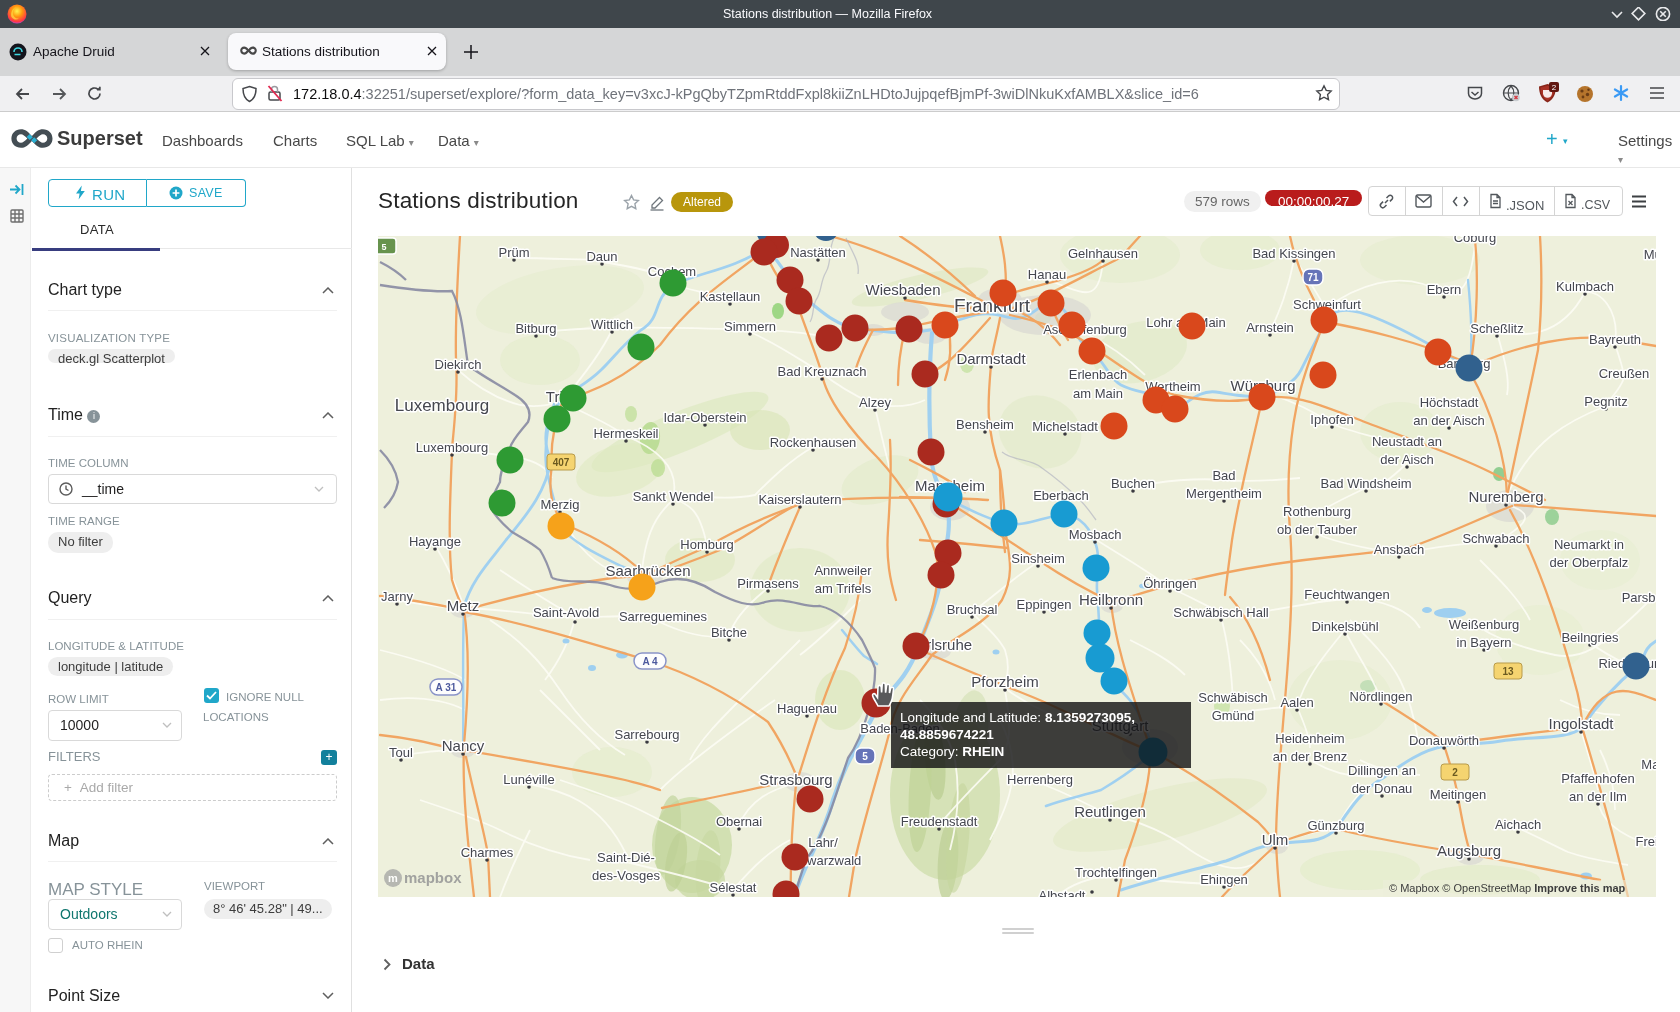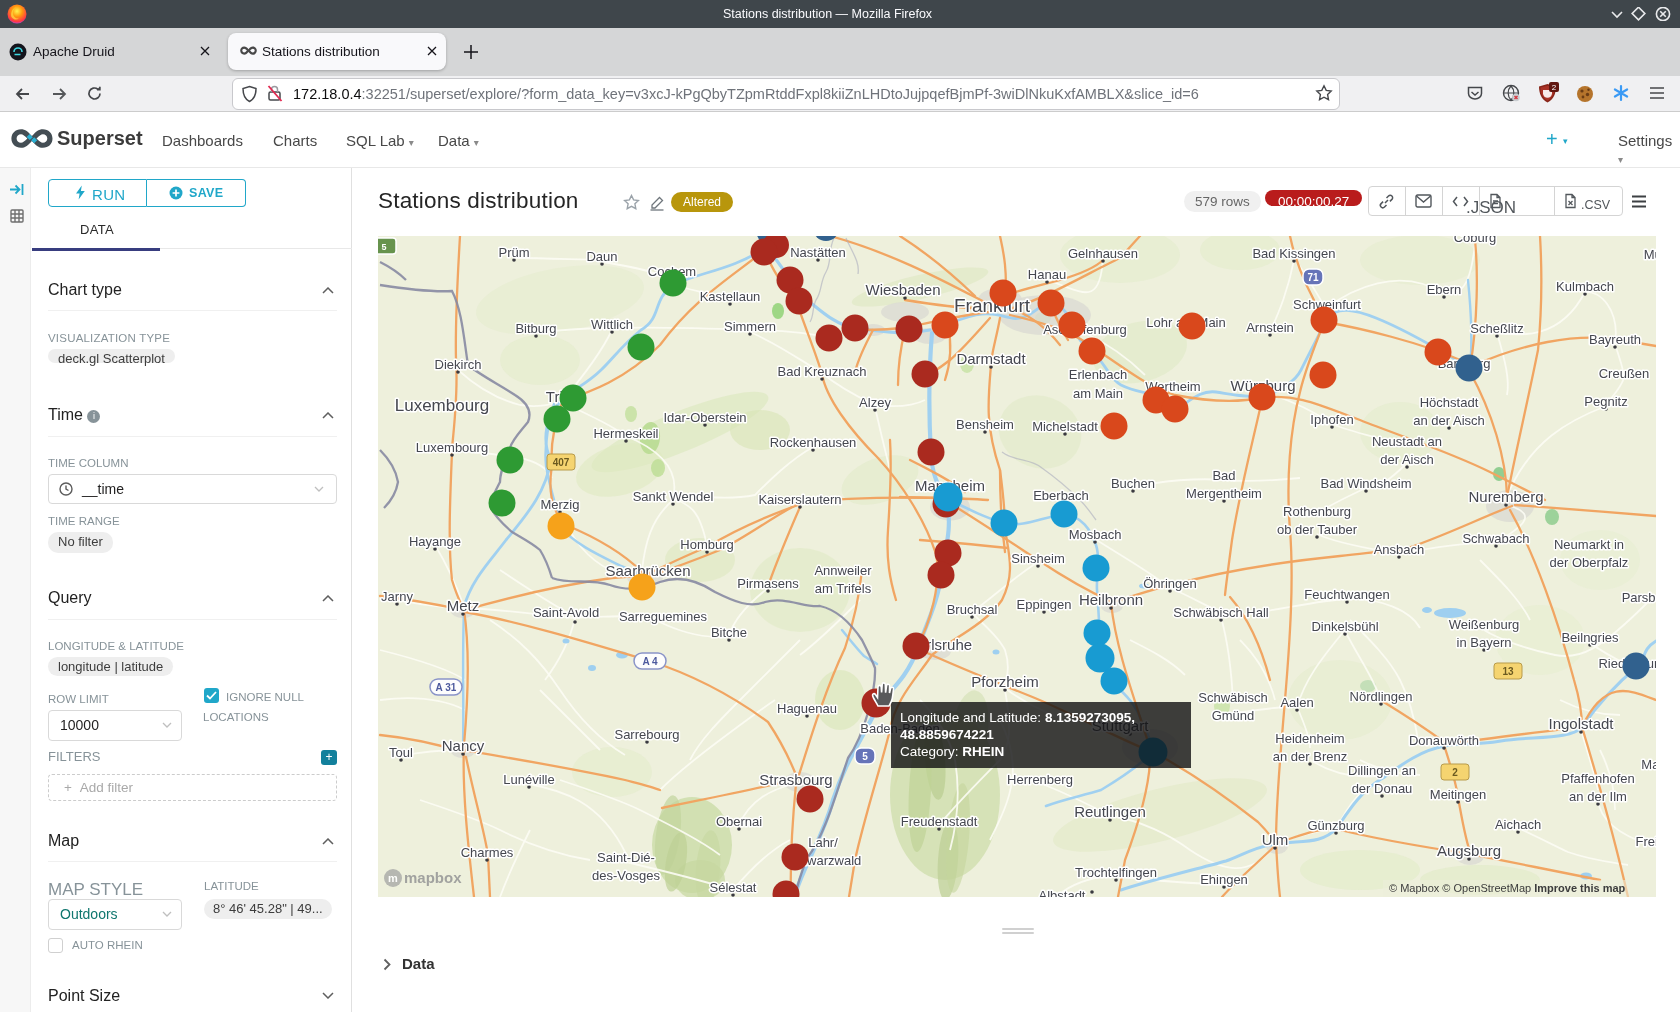--- a/index.html
+++ b/index.html
@@ -137,21 +137,21 @@
 <div class="abs" style="left:48px;top:179px;width:99px;height:28px;border:1px solid #20a7c9;border-radius:4px 0 0 4px;background:#fff"></div>
 <div class="abs" style="left:147px;top:179px;width:99px;height:28px;border:1px solid #20a7c9;border-left:none;border-radius:0 4px 4px 0;background:#fff"></div>
 <svg class="abs" style="left:75px;top:185px" width="11" height="15" viewBox="0 0 11 15">
     <path d="M6.8 0.5 L1 8.5 H4.6 L3.6 14.5 L9.8 6 H5.9 Z" fill="#20a7c9"></path>
   </svg>
 <div class="abs" style="left:92px;top:186px;color:#20a7c9;font-size:15px;font-weight:normal;letter-spacing:0.3px">RUN</div>
 <svg class="abs" style="left:169px;top:186px" width="14" height="14" viewBox="0 0 14 14">
     <circle cx="7" cy="7" r="6.5" fill="#20a7c9"></circle>
     <path d="M7 3.6 V10.4 M3.6 7 H10.4" stroke="#fff" stroke-width="1.7"></path>
   </svg>
-<div class="abs" style="left:189px;top:186px;color:#20a7c9;font-size:12.5px;font-weight:bold;letter-spacing:0.3px">SAVE</div>
+<div class="abs" style="left:189px;top:186px;color:#20a7c9;font-size:12.5px;font-weight:normal;letter-spacing:0.3px">SAVE</div>
 <div class="abs" style="left:80px;top:222px;font-size:13px;color:#2a2a2a;letter-spacing:0.3px">DATA</div>
 <div class="abs" style="left:32px;top:248px;width:320px;height:1px;background:#e8e8e8"></div>
 <div class="abs" style="left:32px;top:248px;width:128px;height:2.5px;background:#383d7f"></div>
 
 <div class="abs" style="left:48px;top:281px;font-size:16px;color:#222">Chart type</div>
 <svg class="abs" style="left:322px;top:287px" width="12" height="7" viewBox="0 0 12 7" fill="none" stroke="#5f5f5f" stroke-width="1.5">
     <path d="M1 6 L6 1 L11 6"></path>
   </svg>
 <div class="abs" style="left:48px;top:310px;width:289px;height:1px;background:#f0f0f0"></div>
 <div class="abs" style="left:48px;top:332px;font-size:11.5px;color:#879399;letter-spacing:0.2px">VISUALIZATION TYPE</div>
@@ -196,21 +196,21 @@
 <div class="abs" style="left:48px;top:749px;font-size:13px;color:#879399">FILTERS</div>
 <div class="abs" style="left:321px;top:750px;width:16px;height:15px;background:#13809c;border-radius:3px;color:#fff;font-size:12px;text-align:center;line-height:14px">+</div>
 <div class="abs" style="left:48px;top:774px;width:289px;height:27px;border:1px dashed #ccc;border-radius:4px;color:#a9a9a9;font-size:13.5px;line-height:25px;padding-left:15px">+ <span style="margin-left:4px">Add filter</span></div>
 
 <div class="abs" style="left:48px;top:832px;font-size:16px;color:#222">Map</div>
 <svg class="abs" style="left:322px;top:838px" width="12" height="7" viewBox="0 0 12 7" fill="none" stroke="#5f5f5f" stroke-width="1.5">
     <path d="M1 6 L6 1 L11 6"></path>
   </svg>
 <div class="abs" style="left:48px;top:861px;width:289px;height:1px;background:#f0f0f0"></div>
 <div class="abs" style="left:48px;top:880px;font-size:17px;color:#879399">MAP STYLE</div>
-<div class="abs" style="left:204px;top:880px;font-size:11.5px;color:#879399">LATITUDE</div>
+<div class="abs" style="left:204px;top:880px;font-size:11.5px;color:#879399">VIEWPORT</div>
 <div class="abs" style="left:48px;top:899px;width:134px;height:31px;border:1px solid #d9d9d9;border-radius:4px;background:#fff"></div>
 <div class="abs" style="left:60px;top:906px;font-size:14px;color:#0f766e">Outdoors</div>
 <svg class="abs" style="left:162px;top:911px" width="10" height="6" viewBox="0 0 10 6" fill="none" stroke="#bfbfbf" stroke-width="1.3">
     <path d="M1 1 L5 5 L9 1"></path>
   </svg>
 <div class="abs" style="left:204px;top:899px;height:20px;padding:0 9px;background:#eeeeee;border-radius:10px;font-size:13px;color:#3d3d3d;line-height:20px;display:inline-block">8° 46' 45.28" | 49...</div>
 <div class="abs" style="left:48px;top:938px;width:15px;height:15px;border:1px solid #d0d0d0;border-radius:3px;background:#fff"></div>
 <div class="abs" style="left:72px;top:939px;font-size:11.5px;color:#879399">AUTO RHEIN</div>
 
 <div class="abs" style="left:48px;top:987px;font-size:16px;color:#222">Point Size</div>
@@ -242,21 +242,21 @@
     <rect x="1" y="1" width="15" height="12" rx="1.5"></rect>
     <path d="M1.5 2 l7 6 l7-6"></path>
   </svg>
 <svg class="abs" style="left:1452px;top:195px" width="17" height="13" viewBox="0 0 17 13" fill="none" stroke="#52575c" stroke-width="1.5">
     <path d="M5 2 L1.5 6.5 L5 11 M12 2 L15.5 6.5 L12 11"></path>
   </svg>
 <svg class="abs" style="left:1489px;top:193px" width="13" height="16" viewBox="0 0 13 16" fill="none" stroke="#52575c" stroke-width="1.3">
     <path d="M2 1.5 h6 l3 3 v10 h-9 Z M8 1.5 v3 h3"></path>
     <path d="M4 8 h5 M4 10.5 h5"></path>
   </svg>
-<div class="abs" style="left:1466px;top:198px;font-size:17px;color:#52575c">.JSON</div>
+<div class="abs" style="left:1506px;top:198px;font-size:13px;color:#52575c">.JSON</div>
 <svg class="abs" style="left:1564px;top:193px" width="13" height="16" viewBox="0 0 13 16" fill="none" stroke="#52575c" stroke-width="1.3">
     <path d="M2 1.5 h6 l3 3 v10 h-9 Z M8 1.5 v3 h3"></path>
     <path d="M4.5 8 l4 4 M8.5 8 l-4 4"></path>
   </svg>
 <div class="abs" style="left:1581px;top:198px;font-size:12.5px;color:#52575c">.CSV</div>
 <svg class="abs" style="left:1631px;top:195px" width="16" height="13" viewBox="0 0 16 13" stroke="#3d4043" stroke-width="2">
     <path d="M1 1.5 h14 M1 6.5 h14 M1 11.5 h14"></path>
   </svg>
 
 <div class="abs" style="left:378px;top:236px;width:1278px;height:661px;overflow:hidden">

